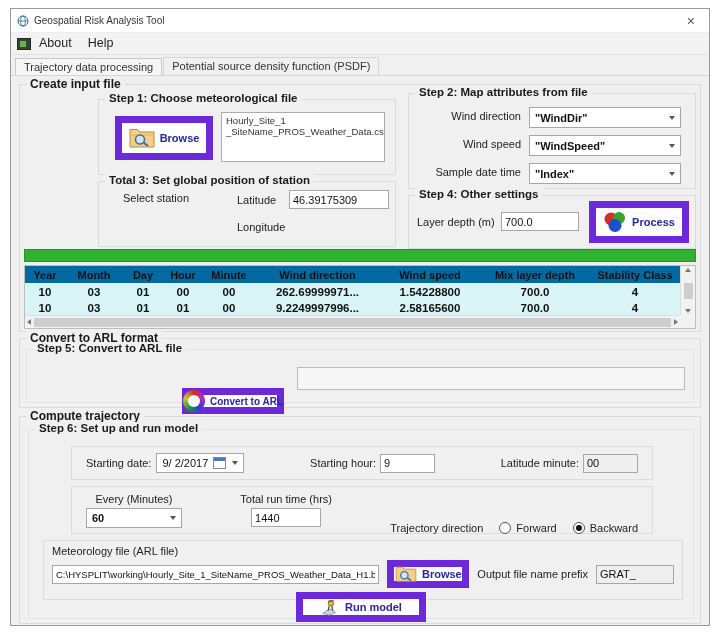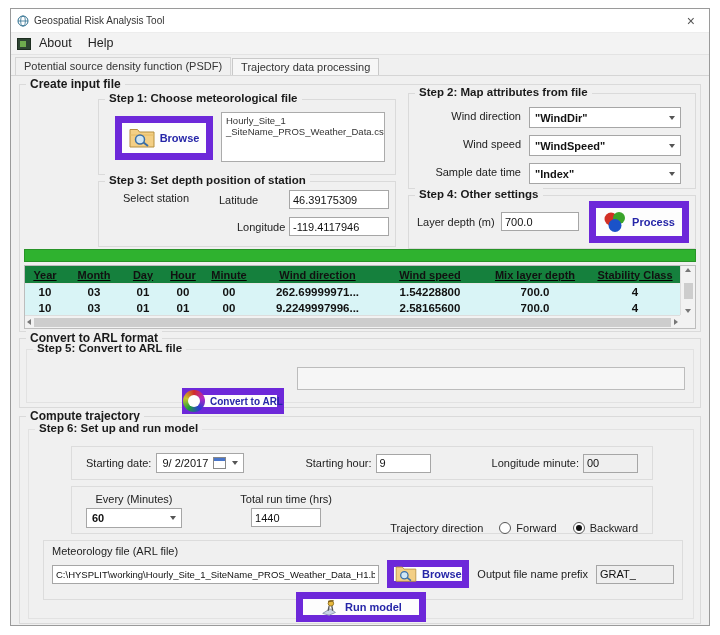--- a/index.html
+++ b/index.html
@@ -37,21 +37,21 @@
   .combo .val.bold { font-weight:bold; }
   .tri-down { width:0; height:0; border-left:3.5px solid transparent; border-right:3.5px solid transparent; border-top:4px solid #555; margin-left:4px; flex:none;}
   .btn { position:absolute; background:#fdfdfd; border:7px solid #6d28d9; display:flex; align-items:center; justify-content:center; gap:5px; cursor:default; }
   .btn .btn-text { font-size:11px; font-weight:bold; color:var(--accent-text,#2626a8); white-space:nowrap; }
 
   
   .progressbar-green { position:absolute; background:var(--progress-green,#2fb22f); border:1px solid #289328; }
   .datatable { position:absolute; background:#fff; border:1px solid #bdbdbd; display:grid; grid-template-columns:1fr 15px; grid-template-rows:1fr 13px; }
   .tbl-main { overflow:hidden; }
   .tbl-row { display:grid; grid-template-columns:40px 58px 40px 40px 52px 125px 100px 110px 1fr; align-items:center; }
-  .tbl-row.head { height:18px; background:#15803d; border-bottom:1px solid #e8e8e8;text-decoration:underline; }
+  .tbl-row.head { height:18px; background:#0369a1; border-bottom:1px solid #e8e8e8; }
   .tbl-row.head .cell { font-size:11px; font-weight:bold; color:#111; text-align:center; }
   .tbl-row.body { height:16px; background:var(--table-row-bg,#d9f4f6); }
   .tbl-row.body .cell { font-size:11.5px; font-weight:bold; color:#111; text-align:center; }
   .vscroll { background:#f2f2f2; border-left:1px solid #ddd; display:flex; flex-direction:column; align-items:center; justify-content:space-between; padding:2px 0; }
   .hscroll { background:#f2f2f2; border-top:1px solid #ddd; display:flex; align-items:center; padding:0 2px; }
   .hscroll .thumb { height:9px; background:#cdcdcd; flex:1; margin:0 3px; }
   .vscroll .thumb { width:9px; height:16px; background:#cdcdcd; }
   .corner { background:#f2f2f2; }
   .arr-up { width:0;height:0;border-left:3.5px solid transparent;border-right:3.5px solid transparent;border-bottom:4px solid #777; }
   .arr-dn { width:0;height:0;border-left:3.5px solid transparent;border-right:3.5px solid transparent;border-top:4px solid #777; }
@@ -87,22 +87,22 @@
     <span class="close">×</span>
   </div>
 
   <div class="menubar">
     <span class="about-icon"></span>
     <span class="menu-item">About</span>
     <span class="menu-item">Help</span>
   </div>
 
   <div class="tabstrip">
+    <div class="tab active">Trajectory data processing</div>
     <div class="tab">Potential source density function (PSDF)</div>
-    <div class="tab active">Trajectory data processing</div>
   </div>
 
   <div class="page">
 
     <div class="group" style="left:8px; top:8px; width:682px; height:248px;">
       <span class="legend">Create input file</span>
 
       <div class="group" style="left:78px; top:14px; width:298px; height:76px;">
         <span class="legend small">Step 1: Choose meteorological file</span>
         <div class="btn" style="left:16px; top:16px; width:98px; height:44px;">
@@ -133,26 +133,25 @@
           <span class="tri-down"></span>
         </div>
         <span class="lbl" style="position:absolute; left:0; top:72px; width:112px; text-align:right;">Sample date time</span>
         <div class="combo" style="left:120px; top:69px; width:152px;">
           <span class="val bold">"Index"</span>
           <span class="tri-down"></span>
         </div>
       </div>
 
       <div class="group" style="left:78px; top:96px; width:298px; height:66px;">
-        <span class="legend small">Step 3: Set depth position of station</span>
+        <span class="legend small">Total 3: Set global position of station</span>
         <span class="lbl" style="position:absolute; left:24px; top:10px;">Select station</span>
-        <span class="lbl" style="position:absolute; left:120px; top:12px;">Latitude</span>
+        <span class="lbl" style="position:absolute; left:138px; top:12px;">Latitude</span>
         <input class="input" style="position: absolute; left: 190px; top: 8px; width: 100px;" value="46.39175309">
         <span class="lbl" style="position:absolute; left:138px; top:39px;">Longitude</span>
-        <input class="input" style="position: absolute; left: 190px; top: 35px; width: 100px;" value="-119.4117946">
       </div>
 
       <div class="group" style="left:388px; top:110px; width:288px; height:54px;">
         <span class="legend small">Step 4: Other settings</span>
         <span class="lbl" style="position:absolute; left:8px; top:20px;">Layer depth (m)</span>
         <input class="input" style="position: absolute; left: 92px; top: 16px; width: 78px;" value="700.0">
         <div class="btn" style="left:180px; top:5px; width:100px; height:42px;">
           <svg width="24" height="24" viewBox="0 0 24 24">
             <circle cx="8" cy="9" r="6.5" fill="#d23025"></circle>
             <circle cx="16" cy="8" r="6" fill="#3aa42a"></circle>
@@ -240,21 +239,21 @@
                 <span class="cal-icon"></span>
                 <span class="tri-down"></span>
               </span>
             </span>
           </span>
           <span class="flexrow" style="gap:4px;">
             <span class="lbl">Starting hour:</span>
             <input class="input" style="width: 55px;" value="9">
           </span>
           <span class="flexrow" style="gap:4px;">
-            <span class="lbl">Longitude minute:</span>
+            <span class="lbl">Latitude minute:</span>
             <input class="input gray" style="width: 55px;" value="00">
           </span>
         </div>
 
         <div class="panel" style="left:42px; top:56px; width:582px; height:48px; display:flex; align-items:center; justify-content:space-between; padding:0 14px;">
           <span style="display:flex; flex-direction:column; gap:3px;">
             <span class="lbl" style="text-align:center;">Every (Minutes)</span>
             <span class="combo" style="position:static; width:96px; height:20px;">
               <span class="val" style="font-weight:bold;">60</span>
               <span class="tri-down"></span>

